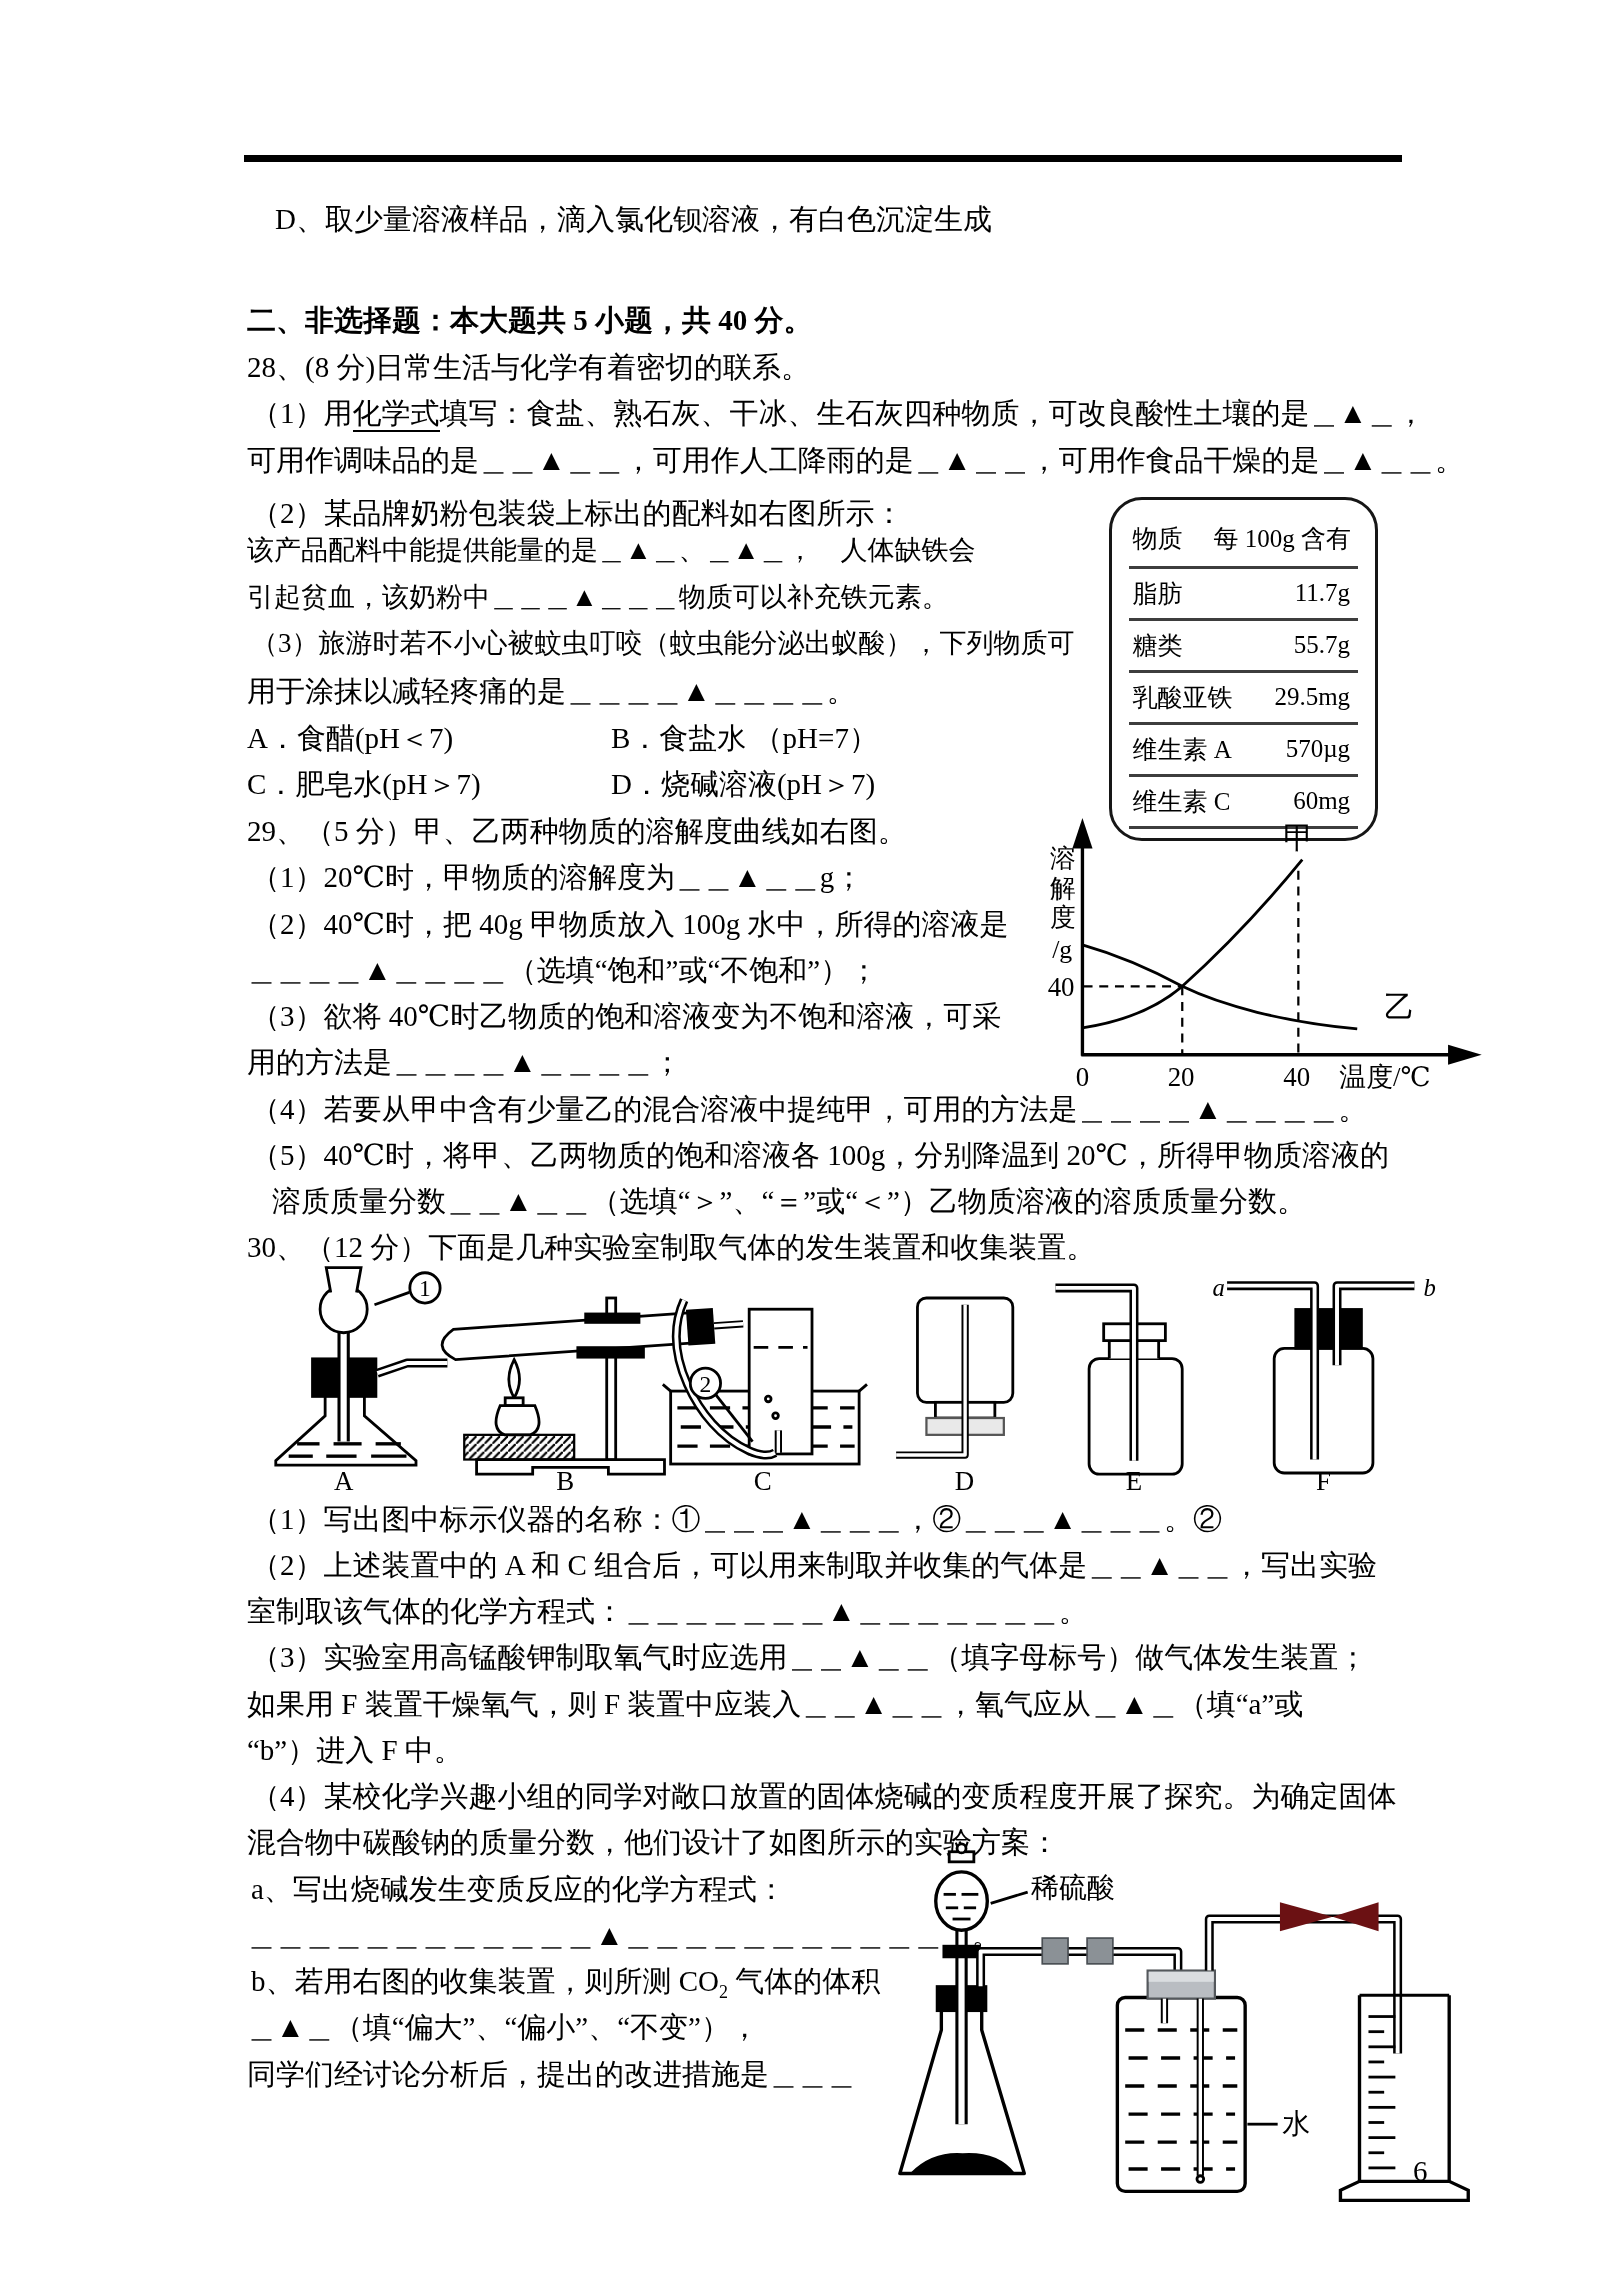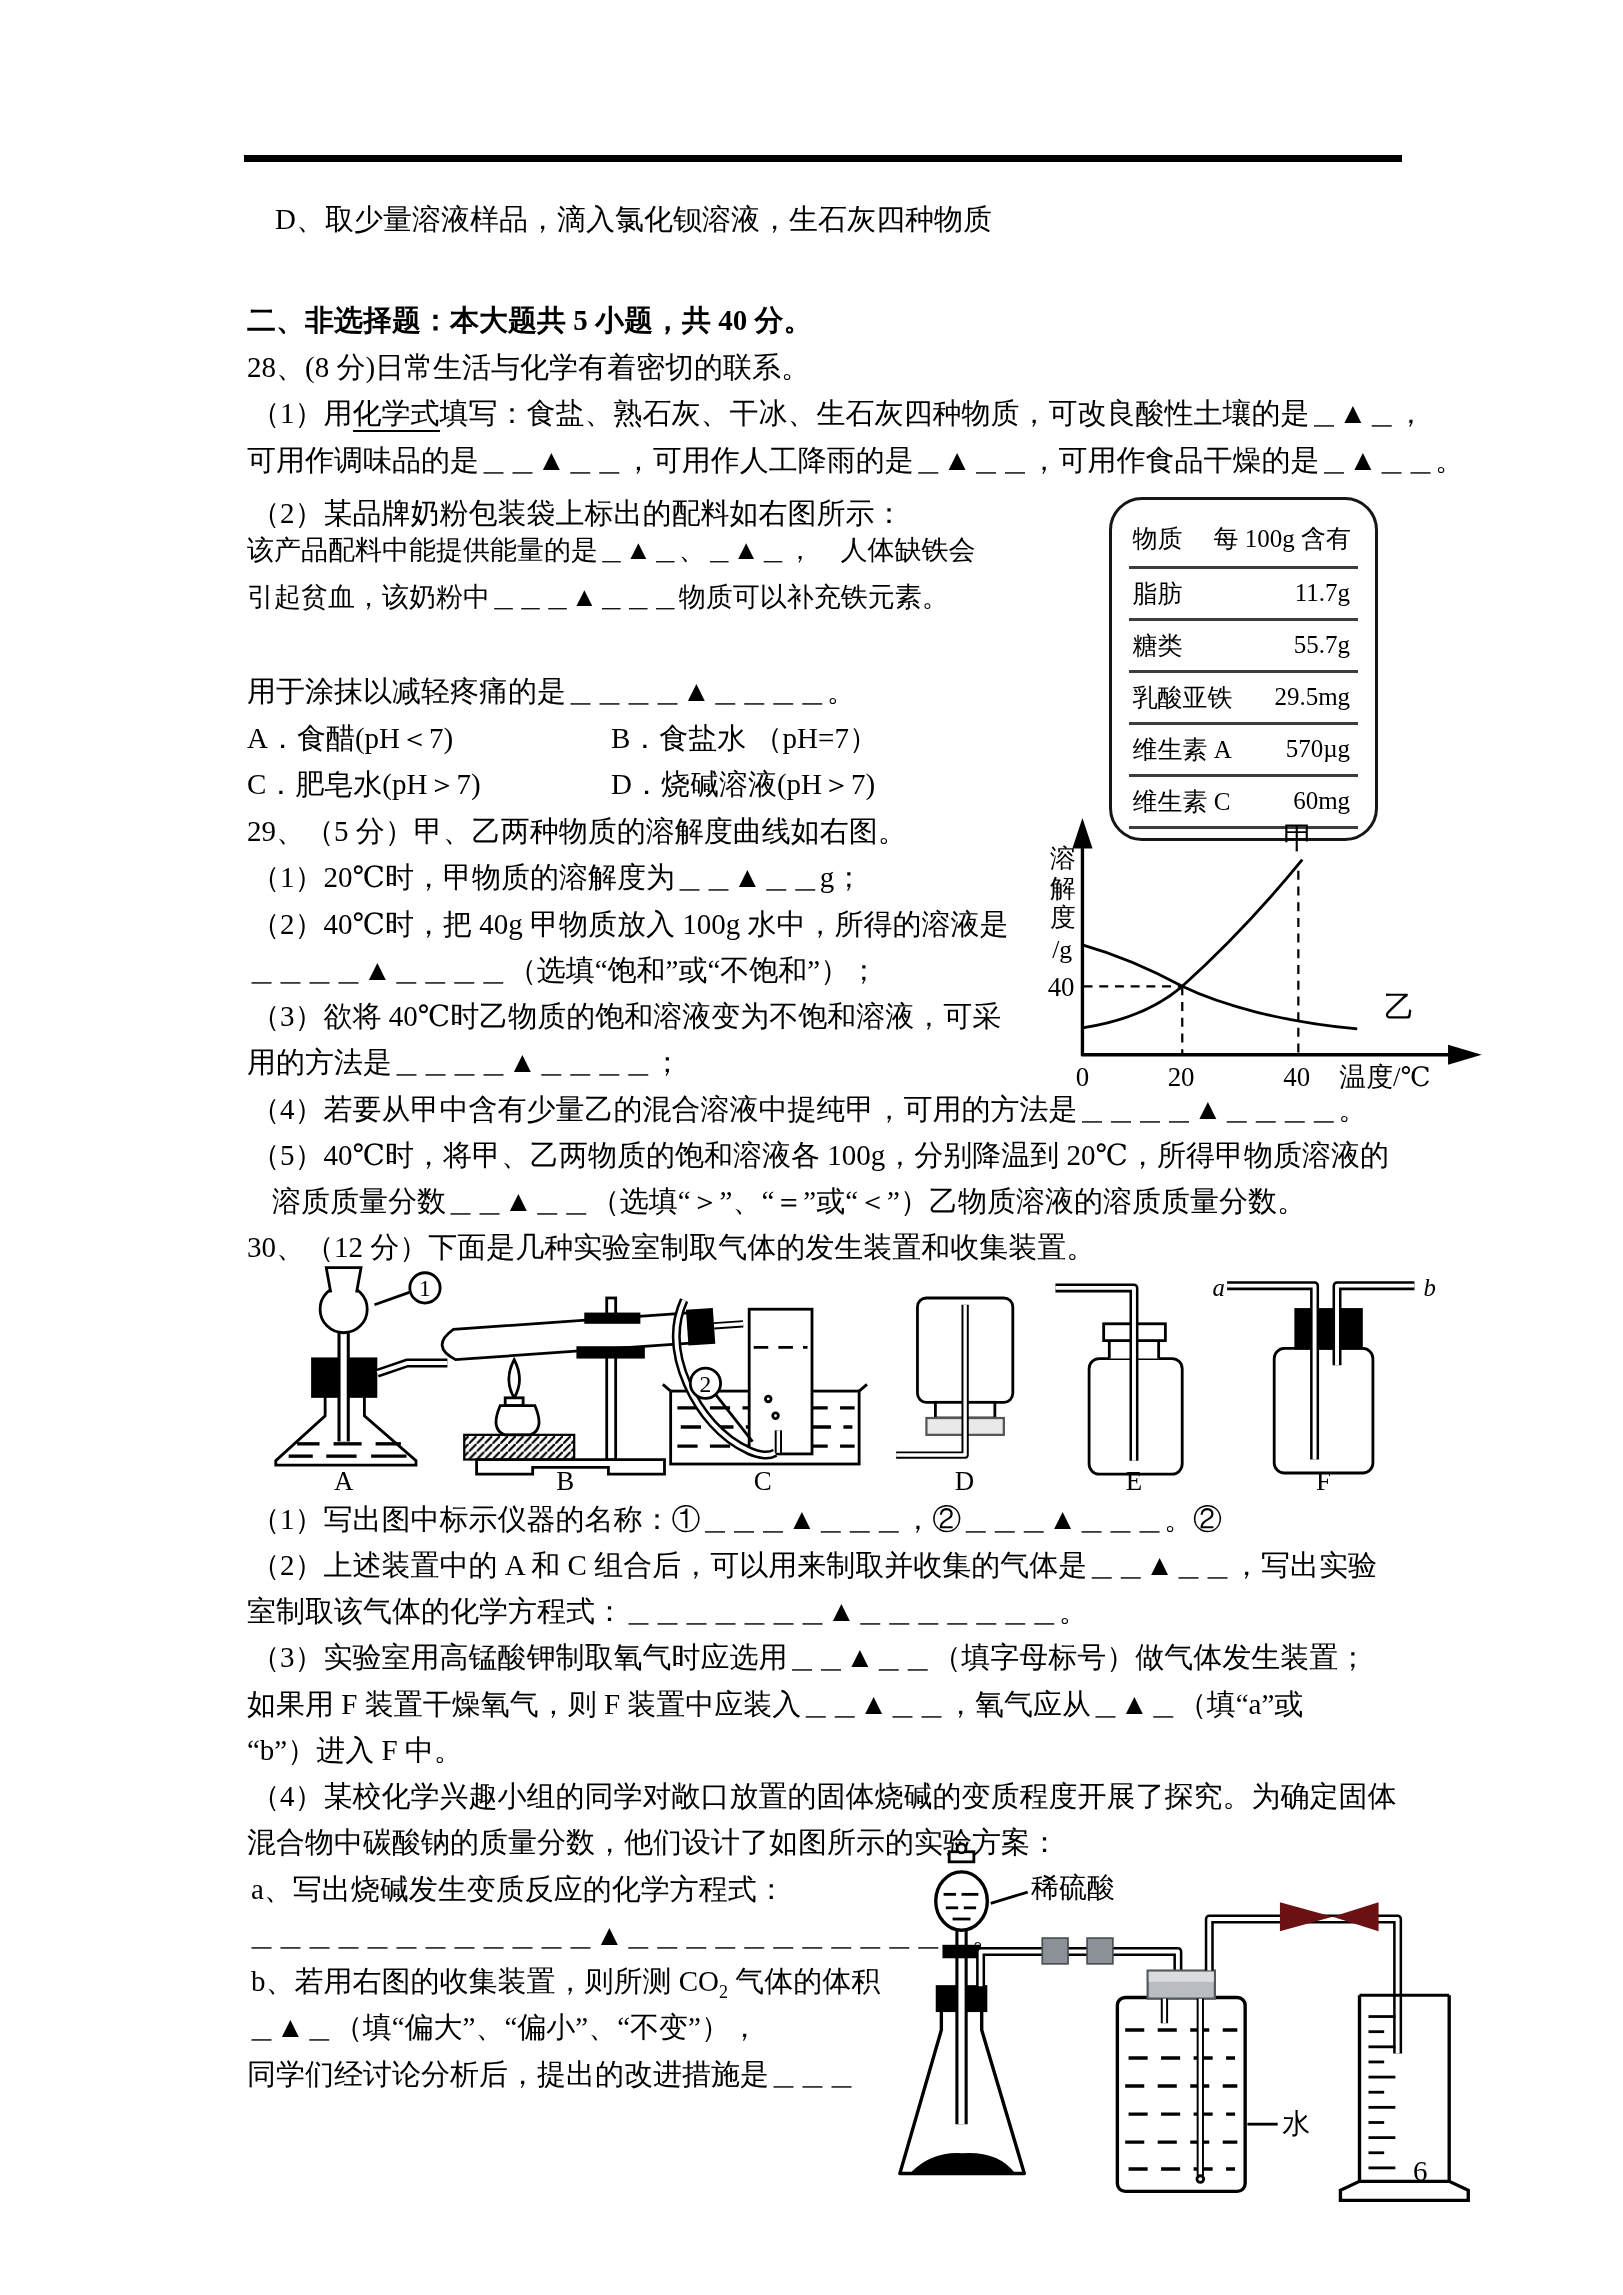--- a/index.html
+++ b/index.html
@@ -43,31 +43,32 @@
   .axis   { stroke:#000; stroke-width:6; fill:none; }
   .figlbl { font-size:48px; }
 </style>
 </head>
 <body>
 
 <div class="page">
 
   <div class="rule"></div>
 
-  <div class="line" style="left:275px; top:201px;">D、取少量溶液样品，滴入氯化钡溶液，生石灰四种物质</div>
+  <div class="line" style="left:275px; top:201px;">D、取少量溶液样品，滴入氯化钡溶液，有白色沉淀生成</div>
   <div class="line bold" style="left:247px; top:302px;">二、非选择题：本大题共 5 小题，共 40 分。</div>
 
   <div class="line" style="left:247px; top:349px;">28、(8 分)日常生活与化学有着密切的联系。</div>
   <div class="line" style="left:251px; top:395px;">
     <span>（1）用</span><span class="u">化学式</span><span>填写：食盐、熟石灰、干冰、生石灰四种物质，可改良酸性土壤的是＿▲＿，</span>
   </div>
   <div class="line" style="left:247px; top:442px;">可用作调味品的是＿＿▲＿＿，可用作人工降雨的是＿▲＿＿，可用作食品干燥的是＿▲＿＿。</div>
   <div class="line" style="left:251px; top:473px;margin-top:22px;">（2）某品牌奶粉包装袋上标出的配料如右图所示：</div>
   <div class="line tight" style="left:247px; top:534px;">该产品配料中能提供能量的是＿▲＿、＿▲＿，　人体缺铁会</div>
   <div class="line tight" style="left:247px; top:581px;">引起贫血，该奶粉中＿＿＿▲＿＿＿物质可以补充铁元素。</div>
+  <div class="line tight" style="left:251px; top:627px;">（3）旅游时若不小心被蚊虫叮咬（蚊虫能分泌出蚁酸），下列物质可</div>
   <div class="line" style="left:247px; top:673px;">用于涂抹以减轻疼痛的是＿＿＿＿▲＿＿＿＿。</div>
   <div class="line" style="left:247px; top:720px;">A．食醋(pH＜7)</div>
   <div class="line" style="left:611px; top:720px;">B．食盐水 （pH=7）</div>
   <div class="line" style="left:247px; top:766px;">C．肥皂水(pH＞7)</div>
   <div class="line" style="left:611px; top:766px;">D．烧碱溶液(pH＞7)</div>
 
   <div class="ntable">
     <div class="hdr">
       <span>物质</span>
       <span>每 100g 含有</span>

